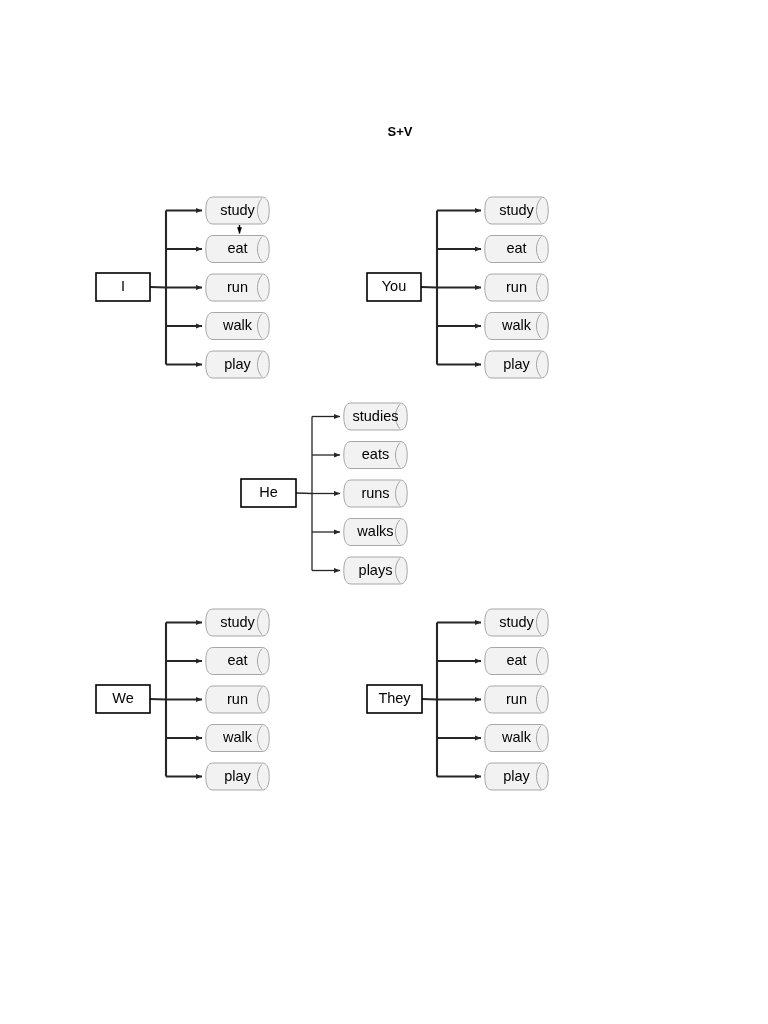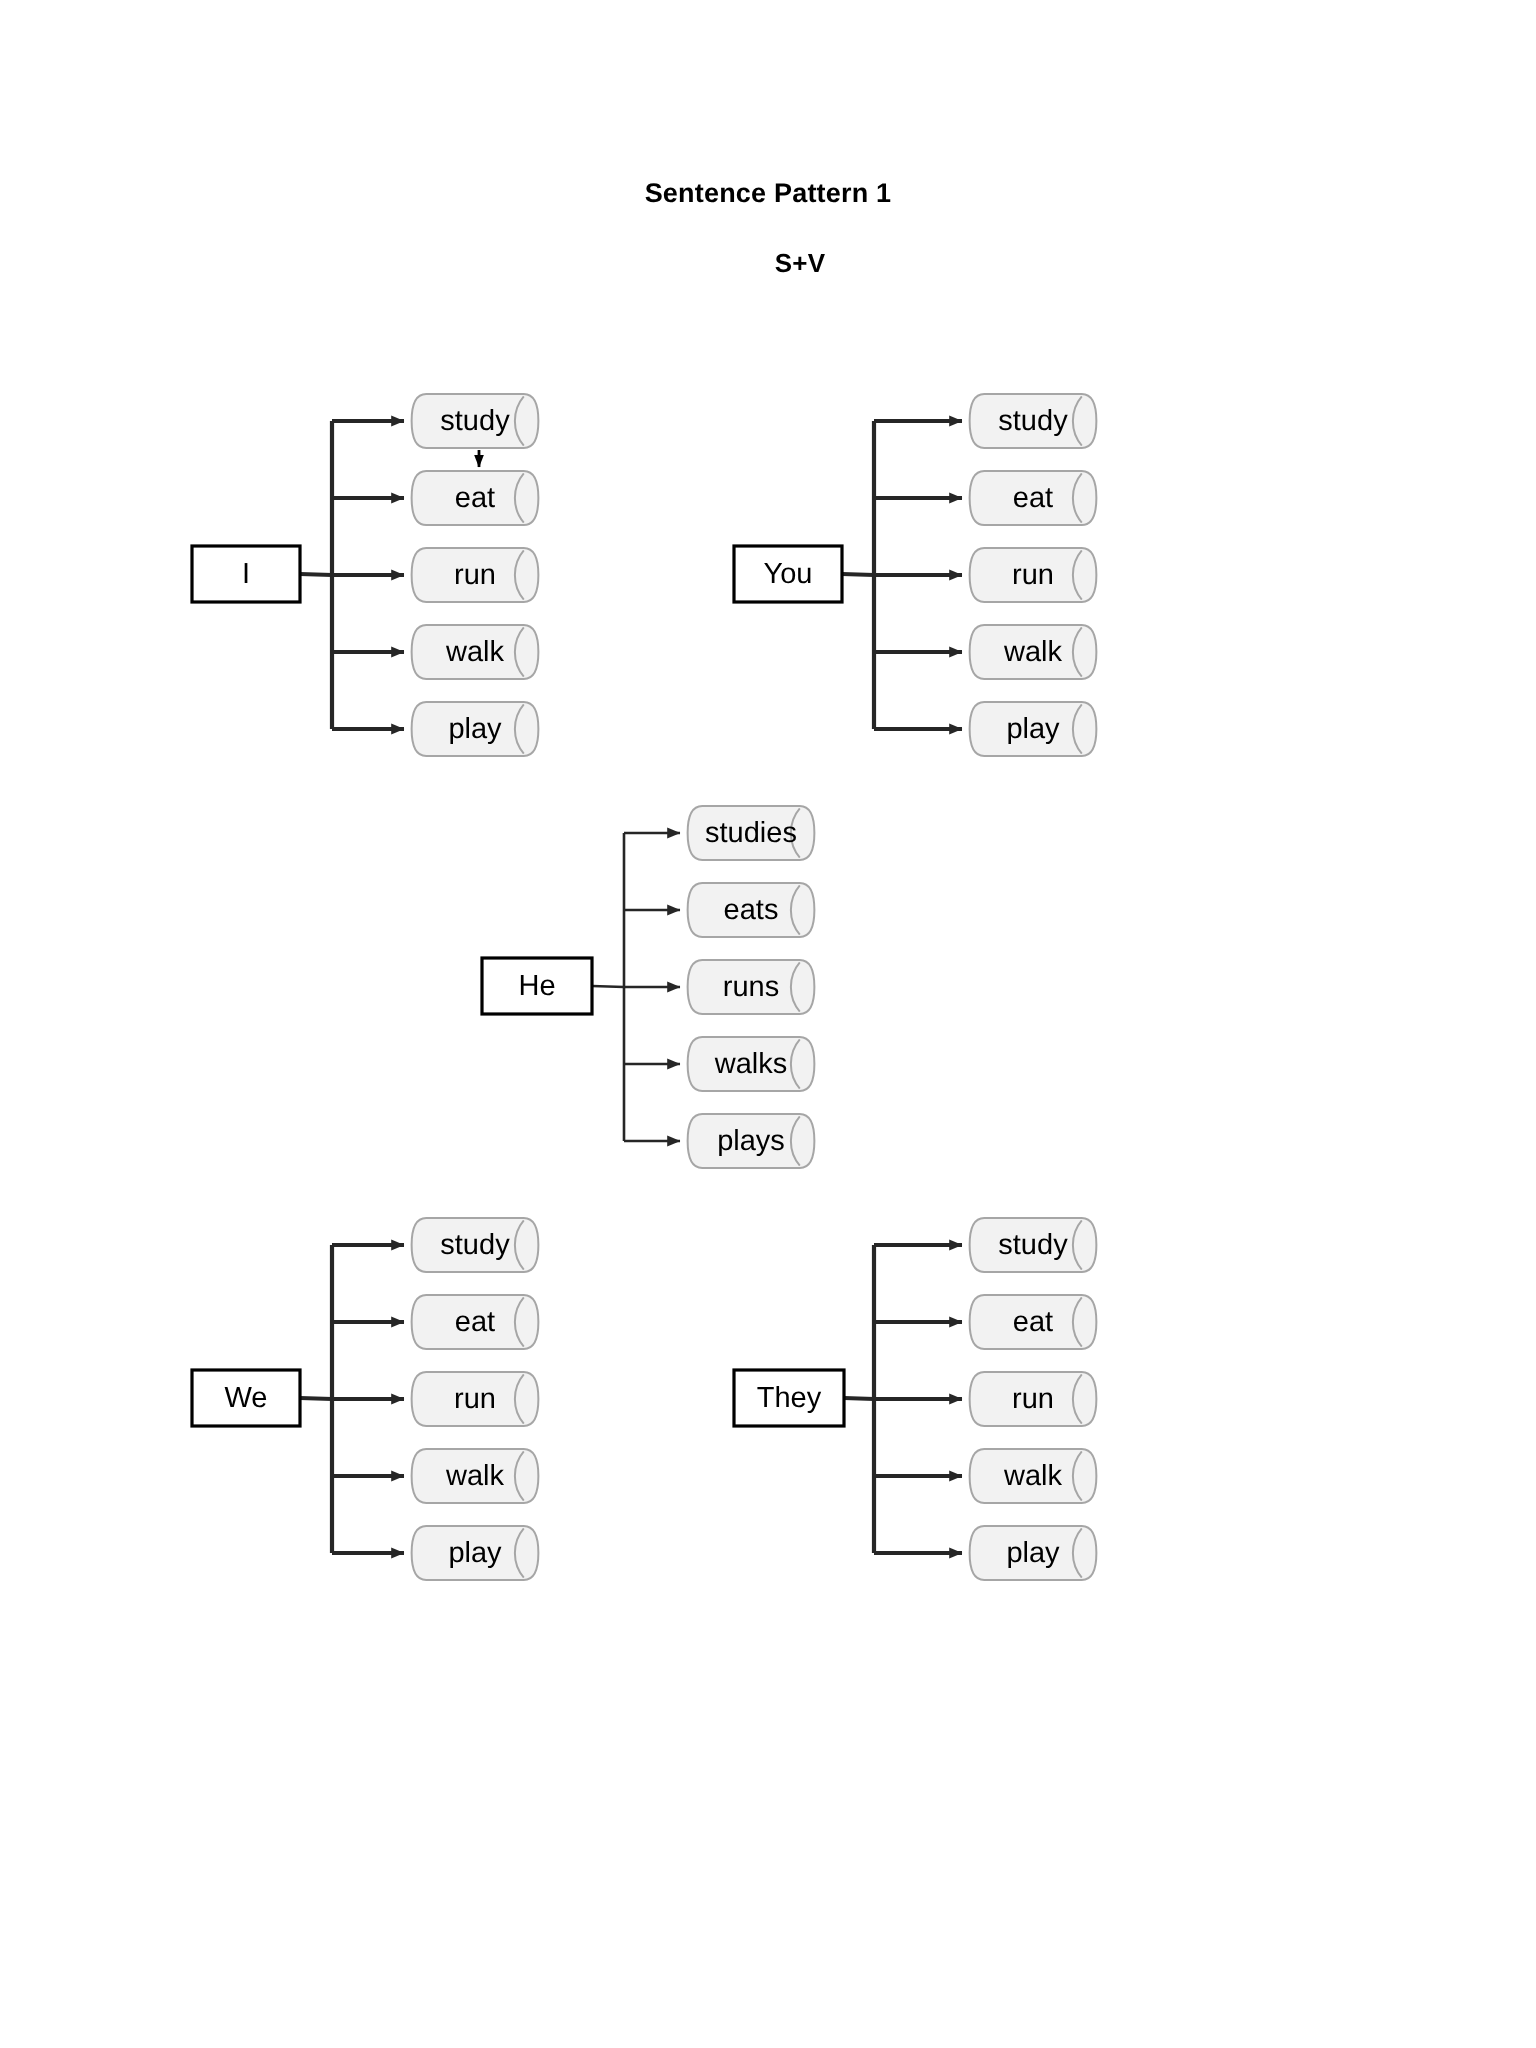--- a/index.html
+++ b/index.html
@@ -59,21 +59,20 @@
     fill: #000000;
     dominant-baseline: middle;
     text-anchor: middle;
   }
 </style>
 </head>
 <body>
 
 <div id="page">
 
-  <div class="doc-title" id="title-main">Sentence Pattern 1</div>
 
   <div class="doc-title" id="title-sub">S+V</div>
 
   <div id="diagram-layer">
     <svg id="svg-root" width="768" height="1024" viewBox="0 0 768 1024">
       <defs>
         <marker id="arrowhead" markerWidth="7" markerHeight="7" refX="6.4" refY="3" orient="auto" markerUnits="userSpaceOnUse">
           <path d="M0,0.3 L6.6,3 L0,5.7 z" fill="#262626"></path>
         </marker>
         <marker id="arrowhead-sm" markerWidth="7" markerHeight="7" refX="6.2" refY="3" orient="auto" markerUnits="userSpaceOnUse">

